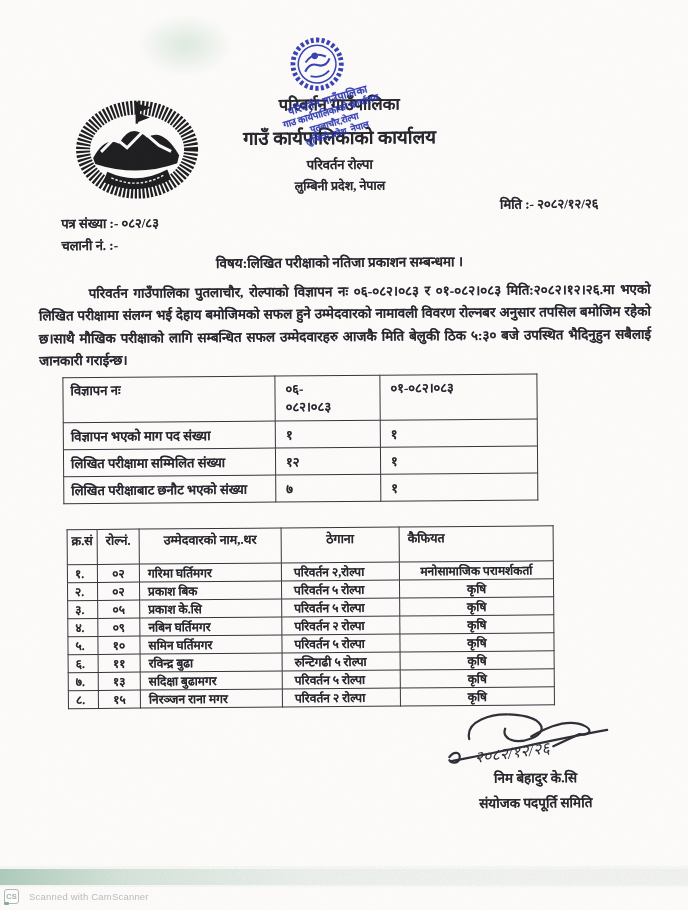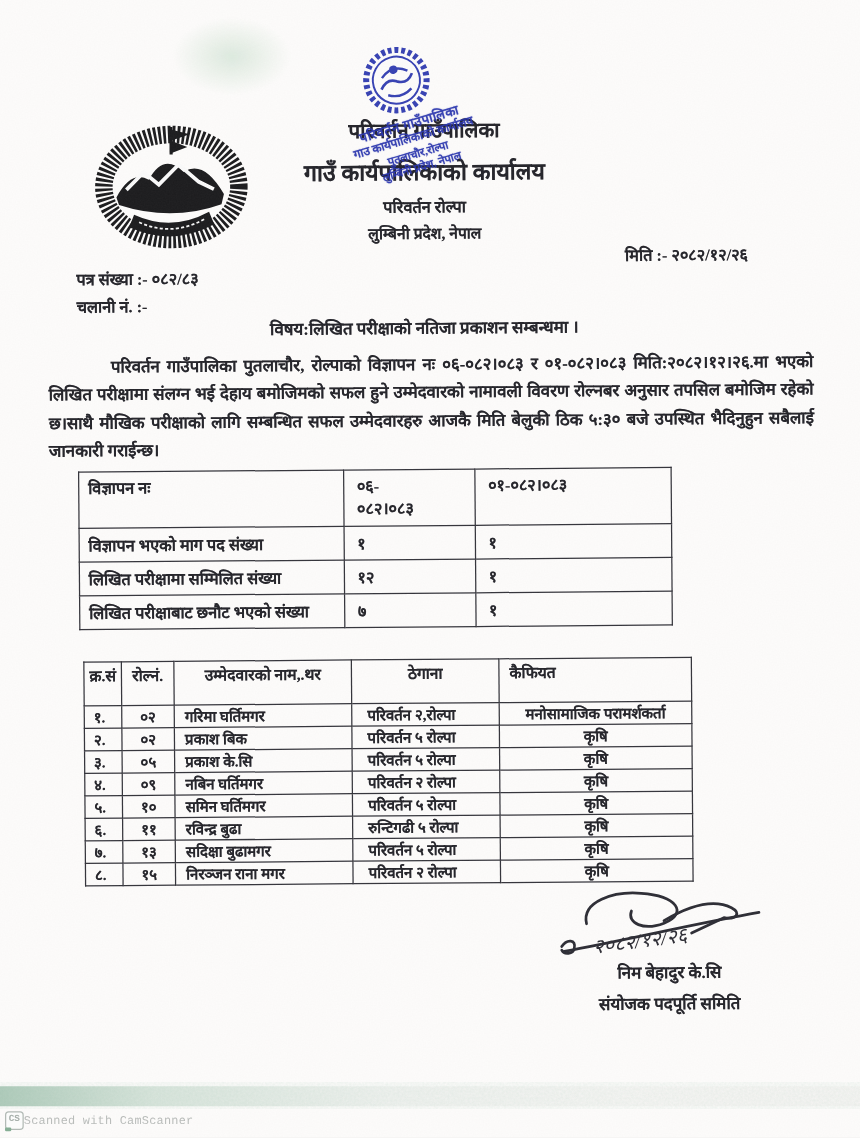--- a/index.html
+++ b/index.html
@@ -88,22 +88,22 @@
   }
   .noise-overlay{position:absolute;inset:0;pointer-events:none;}
   .scan-strip{
     position:absolute;left:0;top:869px;width:688px;height:16px;
     background:linear-gradient(90deg,
       rgba(104,158,128,.50),rgba(140,180,155,.30) 18%,
       rgba(180,195,185,.16) 45%,rgba(205,200,196,.10) 75%,rgba(205,200,196,.12));
     pointer-events:none;
   }
   .cam-footer{
-    position:absolute;left:4px;top:889px;display:flex;align-items:center;gap:0;
-    font-family:Liberation Mono, monospace;
+    position:absolute;left:4px;top:889px;display:flex;align-items:center;gap:10px;
+    font-family:Liberation Sans, sans-serif;
   }
   .cs-badge{
     position:relative;width:13px;height:13px;border:1px solid #b2bab5;border-radius:3px;
     color:#a7b0ab;font-size:7.5px;font-weight:700;line-height:13px;text-align:center;
     background:#fbfcfb;
   }
   .cs-badge::after{
     content:"";position:absolute;left:-1px;bottom:-2px;width:5px;height:3px;
     background:#86ae95;border-radius:1px;
   }

